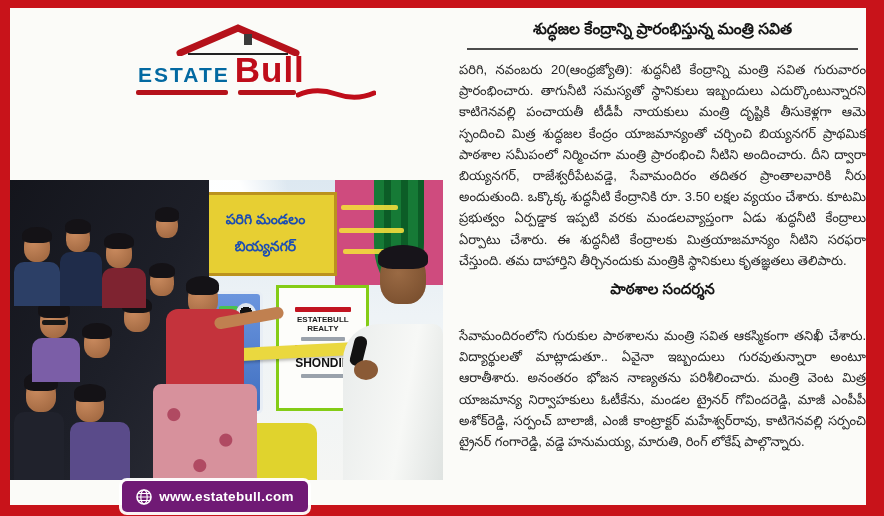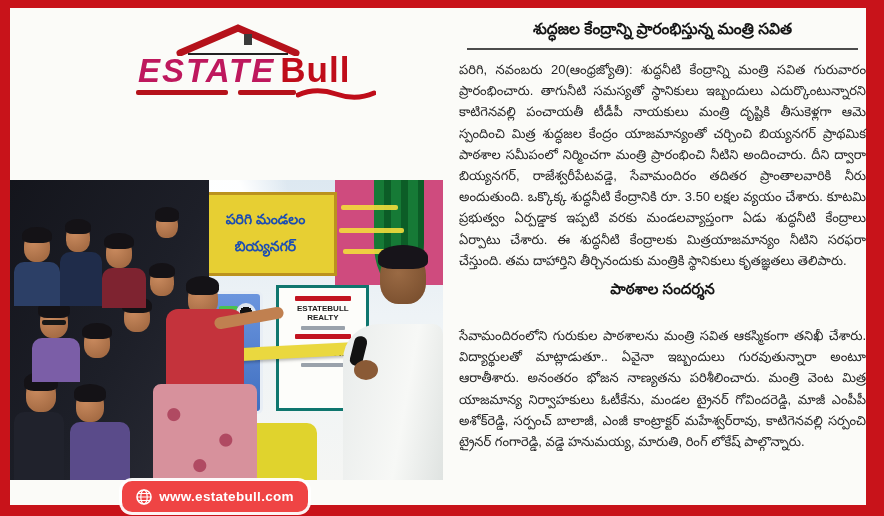--- a/index.html
+++ b/index.html
@@ -5,21 +5,21 @@
   html,body{margin:0;padding:0;background:#666;}
   *{box-sizing:border-box;font-family:"Liberation Sans",sans-serif;}
   .frame{position:relative;width:884px;height:516px;background:#c8131a;overflow:hidden;}
   .inner{position:absolute;left:10px;top:8px;width:856px;height:497px;background:#fbfbf8;}
 
   
   .left-panel{position:absolute;left:0;top:0;width:433px;height:497px;}
   .logo{position:absolute;left:128px;top:16px;width:240px;height:90px;}
   .roof-svg{position:absolute;left:36px;top:0;width:128px;height:32px;}
   .logo-row{position:absolute;left:0;top:26px;width:240px;white-space:nowrap;}
-  .logo-estate{font-size:33px;font-weight:bold;letter-spacing:2px;color:#be185d;font-style:italic;}
+  .logo-estate{font-size:21px;font-weight:bold;letter-spacing:2px;color:#0369a1;}
   .logo-bull{font-size:35px;font-weight:bold;color:#bf0d1a;margin-left:5px;letter-spacing:1px;}
   .logo-bar{position:absolute;height:5px;background:#b5121b;top:66px;border-radius:2px;}
   .bar-l{left:-2px;width:92px;}
   .bar-r{left:100px;width:58px;}
   .swoosh-svg{position:absolute;left:158px;top:62px;width:80px;height:18px;}
 
   .te-headline{position:absolute;left:0;top:104px;width:433px;text-align:center;
     font-size:38px;font-weight:bold;color:#0d0d0d;letter-spacing:0;}
 
   
@@ -35,21 +35,21 @@
   .village-sign{position:absolute;left:42.5%;top:4%;width:33%;height:28%;background:#e7cf33;
     border:3px solid #bb921e;display:flex;flex-direction:column;justify-content:center;gap:7px;
     text-align:center;color:#1b4db3;font-weight:bold;font-size:14px;}
   .dispenser{position:absolute;left:46%;top:37%;width:12.5%;height:41%;border-radius:6px;
     background:linear-gradient(180deg,#6b95de,#3f6fc0);border:3px solid #e8eef5;}
   .disp-btn-g{position:absolute;left:15%;top:10%;width:38%;height:10%;background:#49c24f;border-radius:2px;}
   .disp-btn-b{position:absolute;left:20%;top:28%;width:22%;height:9%;background:#9cc2ee;border-radius:2px;}
   .disp-dial{position:absolute;right:8%;top:8%;width:20px;height:20px;border-radius:50%;
     background:radial-gradient(circle,#111 0 45%,#dce4ee 46% 100%);}
   .board{position:absolute;left:61.5%;top:35%;width:21.5%;height:42%;background:#fdfdfa;
-    border:3px solid #0f766e;padding:5px 4px;text-align:center;overflow:hidden;}
+    border:3px solid #84cc16;padding:16px 4px;text-align:center;overflow:hidden;}
   .redbar{height:5px;background:#c21420;margin:3px auto;width:70%;border-radius:1px;}
   .board-title{font-size:8px;font-weight:bold;color:#1c1c1c;letter-spacing:0;}
   .board-sub{font-size:12px;font-weight:bold;color:#111;margin-top:6px;}
   .graybar{height:4px;background:#9aa2ab;margin:4px auto;width:55%;border-radius:1px;}
   .ribbon{position:absolute;left:27%;top:56%;width:52%;height:13px;background:#ead83f;transform:rotate(-3deg);box-shadow:0 2px 3px rgba(0,0,0,.25);}
   .crowd{position:absolute;left:0;top:0;width:46%;height:100%;
     background:linear-gradient(120deg,#14151c 0%,#1d1f28 55%,#2a2c36 100%);}
   .head{position:absolute;border-radius:46% 46% 42% 42%;background:radial-gradient(circle at 35% 35%,#c98a5e,#9a623c);}
   .head::before{content:"";position:absolute;left:-6%;top:-18%;width:112%;height:55%;
     border-radius:50% 50% 30% 30%;background:#141216;}
@@ -66,22 +66,22 @@
   .speaker-shirt{position:absolute;right:0;top:48%;width:23%;height:52%;
     background:linear-gradient(100deg,#e9eceb,#f7f8f6 60%,#dfe3e1);border-radius:36px 10px 0 0;z-index:5;}
   .speaker-head{position:absolute;right:4%;top:24%;width:46px;height:52px;border-radius:44% 44% 40% 40%;
     background:radial-gradient(circle at 40% 40%,#9a6a44,#744a2a);z-index:5;}
   .speaker-head::before{content:"";position:absolute;left:-4%;top:-14%;width:108%;height:46%;
     border-radius:50% 50% 30% 30%;background:#17141a;}
   .mic{position:absolute;right:18%;top:52%;width:13px;height:30px;background:#121212;border-radius:6px;transform:rotate(14deg);z-index:6;}
   .mic-hand{position:absolute;right:15%;top:60%;width:24px;height:20px;background:#8a5a36;border-radius:50%;z-index:6;}
   .drum{position:absolute;left:44%;top:81%;width:27%;height:22%;background:#e0d32d;border-radius:10px 10px 0 0;z-index:2;}
 
-  .url-pill{position:absolute;left:122px;top:481px;width:186px;height:31px;background:#ef4444;
-    border-radius:10px;box-shadow:0 0 0 3px rgba(255,255,255,.95);display:flex;align-items:center;
+  .url-pill{position:absolute;left:122px;top:481px;width:186px;height:31px;background:#701a75;
+    border-radius:5px;box-shadow:0 0 0 3px rgba(255,255,255,.95);display:flex;align-items:center;
     justify-content:center;gap:7px;z-index:9;}
   .url-text{color:#fff;font-weight:bold;font-size:13.5px;letter-spacing:.3px;}
   .globe{width:16px;height:16px;flex:0 0 auto;}
 
   
   .right-panel{position:absolute;left:433px;top:0;width:423px;height:497px;padding:12px 0 0 16px;}
   .art-headline{text-align:center;font-size:15.5px;font-weight:bold;color:#151515;}
   .art-rule{border:none;border-top:2px solid #4c4c4c;margin:7px 8px 9px 8px;}
   .art-body{font-size:13px;line-height:21.2px;text-align:justify;color:#242424;margin:0;}
   .art-sub{text-align:center;font-size:15px;font-weight:bold;color:#151515;margin:9px 0 24px 0;}

